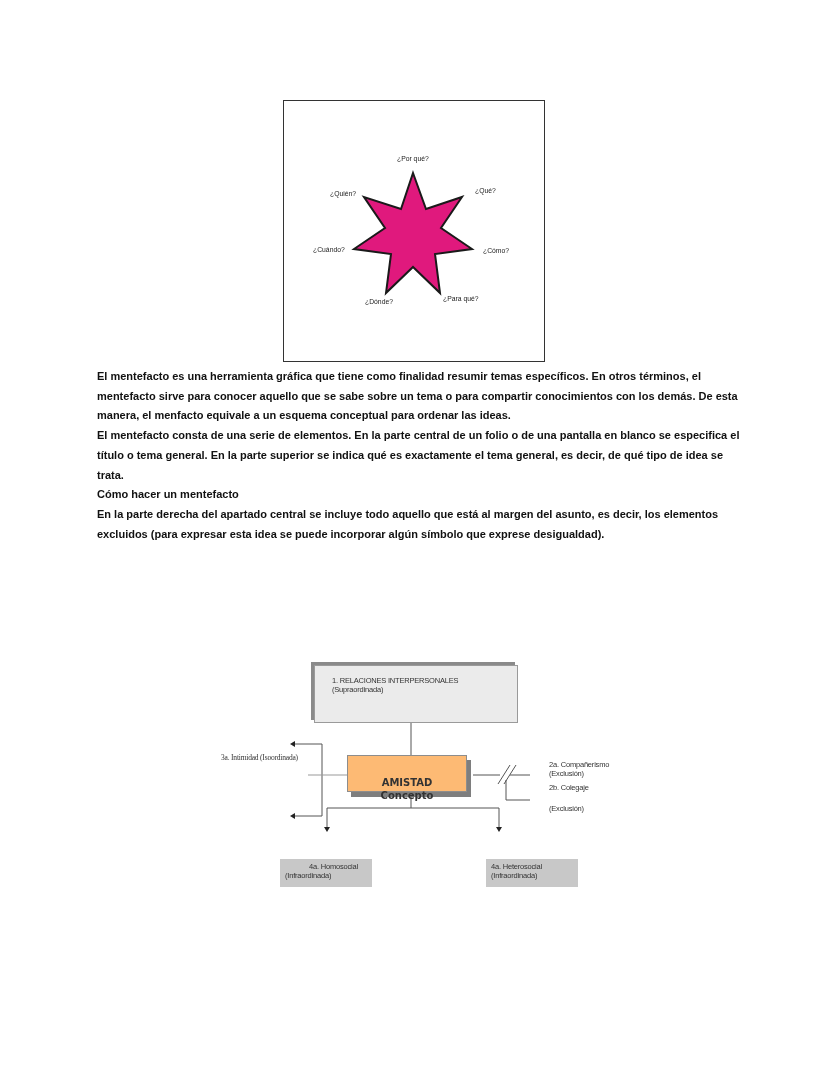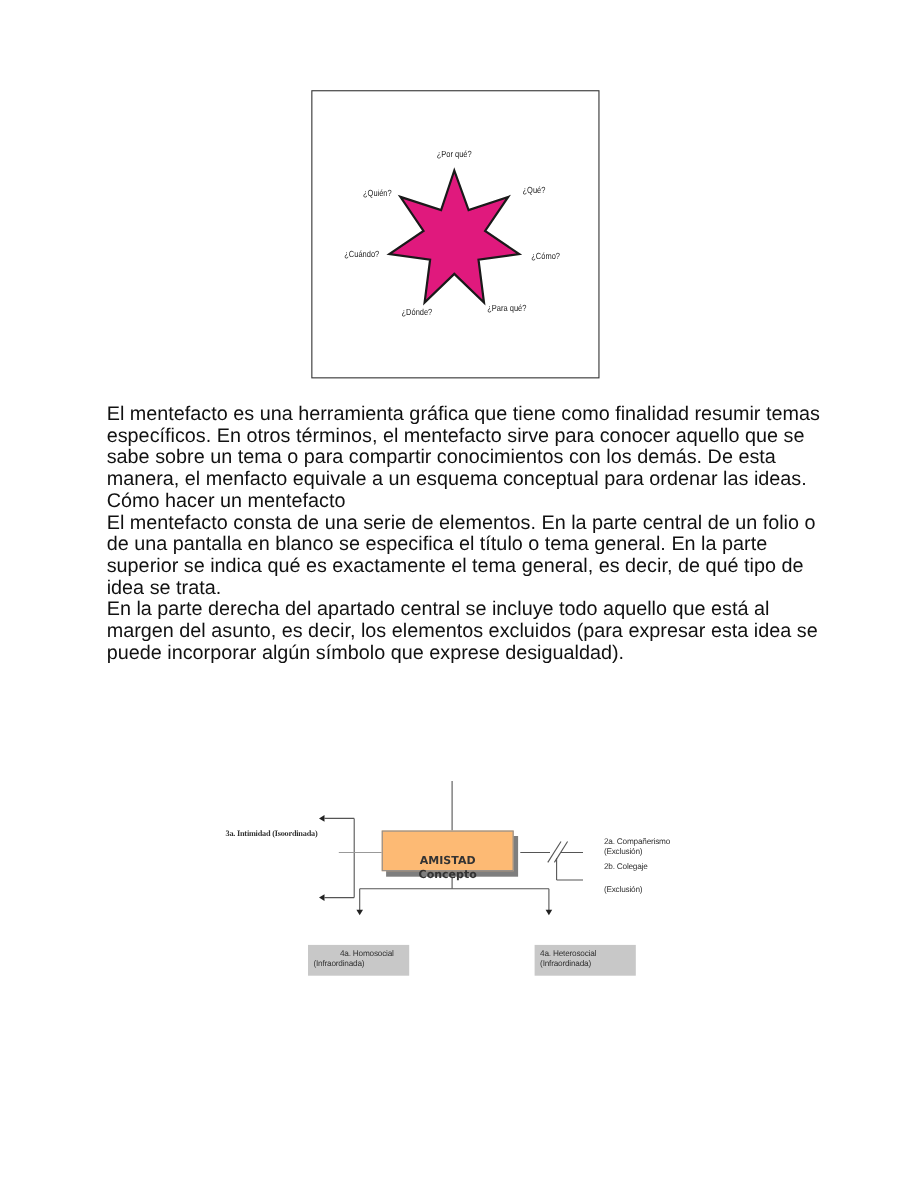--- a/index.html
+++ b/index.html
@@ -11,44 +11,45 @@
       width: 828px;
       height: 1071px;
       position: relative;
       overflow: hidden;
       font-family: "Liberation Sans", sans-serif;
       color: #111111;
     }
     .fig1 {
       position: absolute;
       left: 283px;
-      top: 82px;
+      top: 100px;
       width: 262px;
       height: 262px;
       border: 1px solid #333333;
       box-sizing: border-box;
       background: #ffffff;
     }
     .fig1 svg { display: block; }
     .star-label {
       position: absolute;
       font-family: "Liberation Sans", sans-serif;
       font-size: 8px;
       color: #222222;
       white-space: nowrap;
       transform: scaleX(0.85);
       transform-origin: left top;
     }
     .text-block {
       position: absolute;
       left: 97px;
       width: 650px;
-      font-size: 18px;
+      font-size: 11px;
       line-height: 19.7px;
       color: #111111;
+      font-weight: bold;
     }
     .text-block p {
       margin: 0;
     }
     .fig2 {
       position: absolute;
       left: 190px;
       top: 660px;
       width: 440px;
       height: 235px;
@@ -110,22 +111,22 @@
   <span class="star-label" style="left:191px; top:85px;">¿Qué?</span>
   <span class="star-label" style="left:199px; top:145px;">¿Cómo?</span>
   <span class="star-label" style="left:159px; top:193px;">¿Para qué?</span>
   <span class="star-label" style="left:81px; top:196px;">¿Dónde?</span>
   <span class="star-label" style="left:29px; top:144px;">¿Cuándo?</span>
   <span class="star-label" style="left:46px; top:88px;">¿Quién?</span>
 </div>
 
 <div class="text-block" style="top:367px;">
   <p>El mentefacto es una herramienta gráfica que tiene como finalidad resumir temas específicos. En otros términos, el mentefacto sirve para conocer aquello que se sabe sobre un tema o para compartir conocimientos con los demás. De esta manera, el menfacto equivale a un esquema conceptual para ordenar las ideas.</p>
+  <p>El mentefacto consta de una serie de elementos. En la parte central de un folio o de una pantalla en blanco se especifica el título o tema general. En la parte superior se indica qué es exactamente el tema general, es decir, de qué tipo de idea se trata.</p>
   <p>Cómo hacer un mentefacto</p>
-  <p>El mentefacto consta de una serie de elementos. En la parte central de un folio o de una pantalla en blanco se especifica el título o tema general. En la parte superior se indica qué es exactamente el tema general, es decir, de qué tipo de idea se trata.</p>
   <p>En la parte derecha del apartado central se incluye todo aquello que está al margen del asunto, es decir, los elementos excluidos (para expresar esta idea se puede incorporar algún símbolo que exprese desigualdad).</p>
 </div>
 
 <div class="fig2">
   <svg width="440" height="235" viewBox="0 0 440 235" style="position:absolute; left:0; top:0;">
     <g stroke="#555555" stroke-width="1" fill="none">
 
       <line x1="221" y1="50" x2="221" y2="95"></line>
 
       <line x1="105" y1="84" x2="132" y2="84"></line>
@@ -146,27 +147,31 @@
       <line x1="309" y1="148" x2="309" y2="168"></line>
     </g>
     <g fill="#222222">
       <polygon points="105,81 105,87 100,84"></polygon>
       <polygon points="105,153 105,159 100,156"></polygon>
       <polygon points="134,167 140,167 137,172"></polygon>
       <polygon points="306,167 312,167 309,172"></polygon>
     </g>
   </svg>
 
+  <div class="dbox super-box">
+    <div class="dlabel" style="left:17px; top:10px;">1. RELACIONES INTERPERSONALES</div>
+    <div class="dlabel" style="left:17px; top:19px;">(Supraordinada)</div>
+  </div>
 
   <div class="dbox concept-box">
     <div>AMISTAD</div>
     <div>Concepto</div>
   </div>
 
-  <div class="dlabel" style="left:15px; top:93px; font-family:'Liberation Serif', serif;font-weight:bold;">3a. Intimidad (Isoordinada)</div>
+  <div class="dlabel" style="left:31px; top:93px; font-family:'Liberation Serif', serif;">3a. Intimidad (Isoordinada)</div>
 
   <div class="dlabel" style="left:359px; top:100px;">2a. Compañerismo</div>
   <div class="dlabel" style="left:359px; top:109px;">(Exclusión)</div>
   <div class="dlabel" style="left:359px; top:123px;">2b. Colegaje</div>
   <div class="dlabel" style="left:359px; top:144px;">(Exclusión)</div>
 
   <div class="dbox infra-box" style="left:90px;">
     <div class="dlabel" style="position:static;margin-left:24px;">4a. Homosocial</div>
     <div class="dlabel" style="position:static;">(Infraordinada)</div>
   </div>

